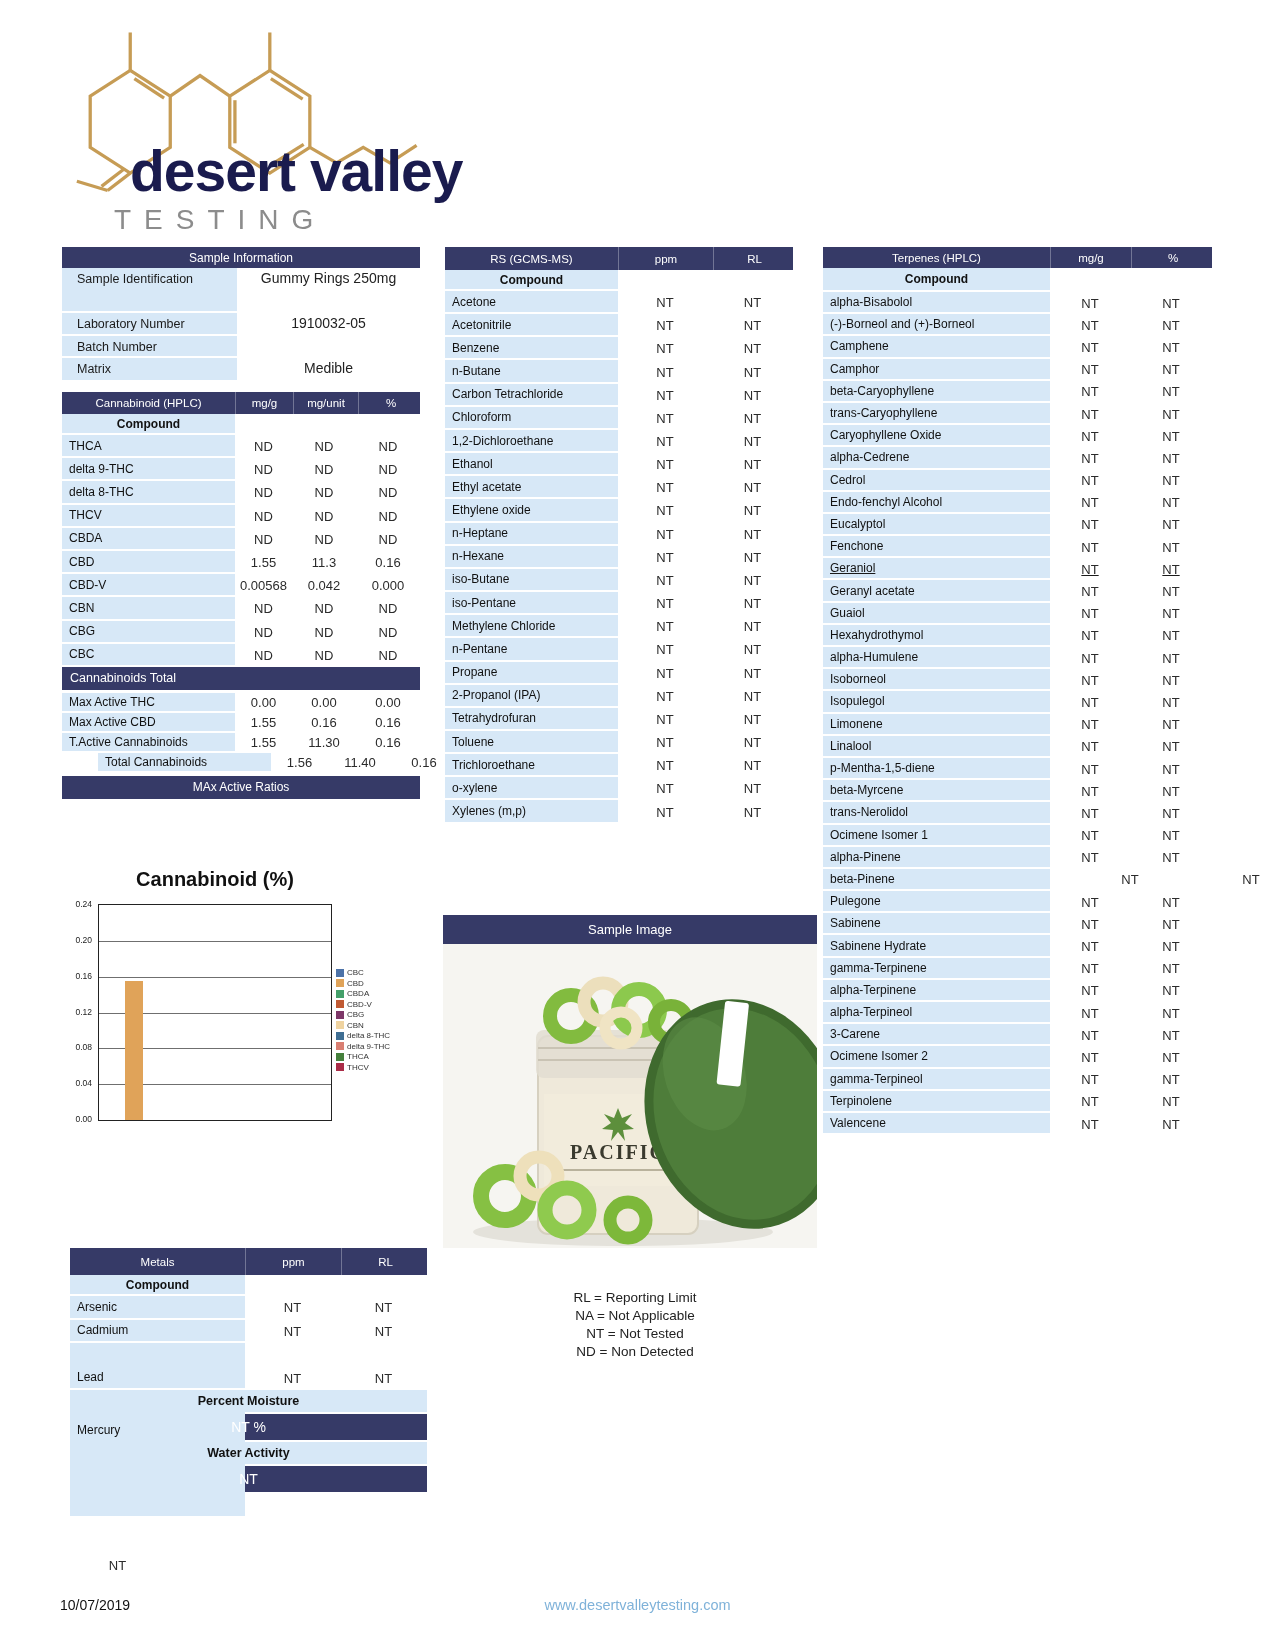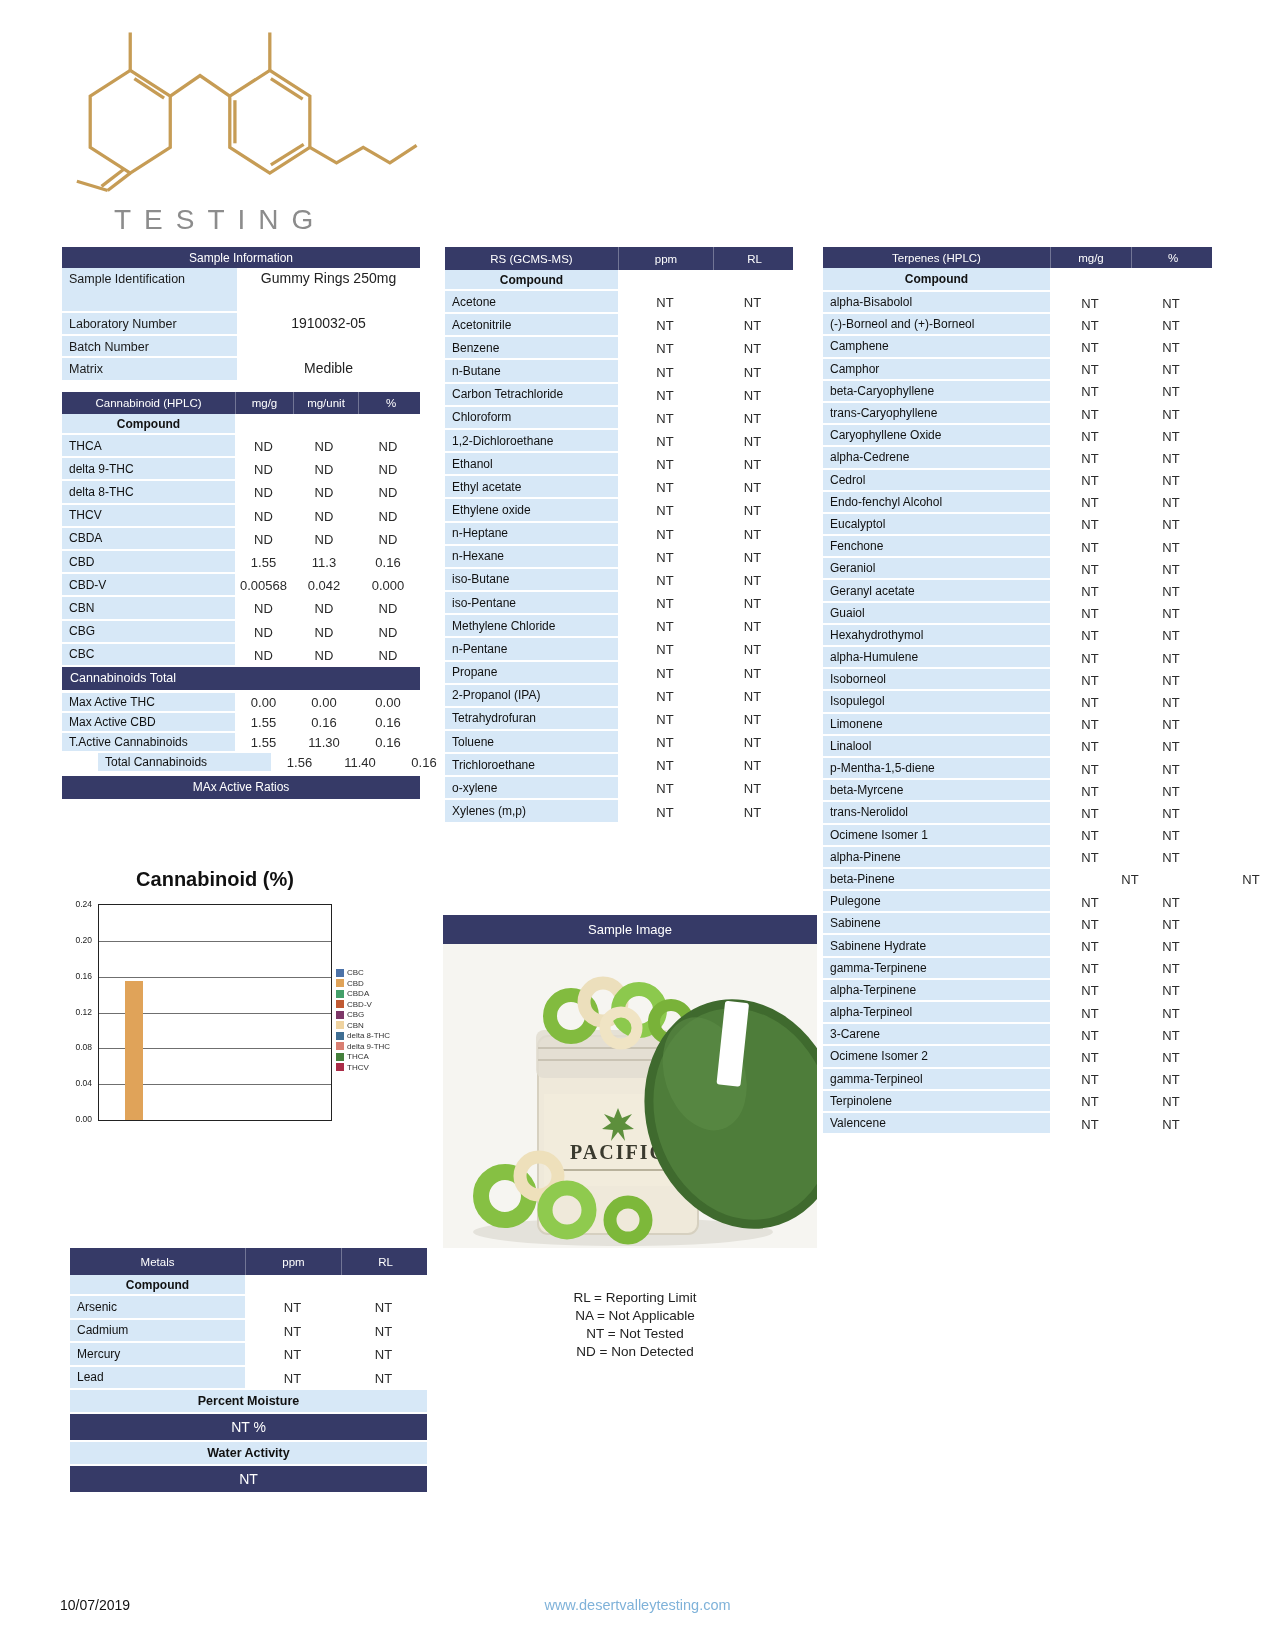--- a/index.html
+++ b/index.html
@@ -23,21 +23,21 @@
   .trow{display:flex;align-items:stretch;}
   .cell-name{background:#d7e8f7;border-bottom:2px solid #fff;display:flex;align-items:center;padding-left:7px;box-sizing:border-box;font-size:12px;color:#111;}
   .cell-val{display:flex;align-items:center;justify-content:center;font-size:13px;color:#2b2b2b;}
 
   
   .si-row{display:flex;}
   .si-row:nth-child(1){height:45px;}
   .si-row:nth-child(2){height:23px;}
   .si-row:nth-child(3){height:22px;}
   .si-row:nth-child(4){height:24px;}
-  .si-label{width:175px;background:#d7e8f7;border-bottom:2px solid #fff;box-sizing:border-box;padding:4px 0 0 7px;font-size:12.5px;}
+  .si-label{width:175px;background:#d7e8f7;border-bottom:2px solid #fff;box-sizing:border-box;padding:4px 0 0 15px;font-size:12.5px;}
   .si-value{flex:1;text-align:center;font-size:14px;padding-top:2px;color:#222;}
 
   
   .cannab .cell-name,.cannab .t-title{width:173px;flex:0 0 173px;}
   .cannab .v0{width:57px;flex:0 0 57px;}
   .cannab .v1{width:64px;flex:0 0 64px;}
   .cannab .v2{width:64px;flex:0 0 64px;}
 
   .rs .cell-name,.rs .t-title{width:173px;flex:0 0 173px;}
   .rs .v0{width:94px;flex:0 0 94px;}
@@ -91,20 +91,21 @@
       <path d="M74,151 L52,168"></path>
       <path d="M58,172 L28,163"></path>
       <path d="M119,80 L148,60 L177,80"></path>
       <path d="M216,55 L255,80 L255,130 L216,155 L177,130 L177,80 Z"></path>
       <path d="M182,84 L182,126"></path>
       <path d="M217,63 L248,83"></path>
       <path d="M249,127 L217,147"></path>
       <path d="M216,55 L216,18"></path>
       <path d="M255,130 L281,145 L307,130 L333,145 L359,128"></path>
     </svg>
+    <div class="brand">desert valley</div>
     <div class="brand-sub">TESTING</div>
   </div>
 
   <div class="sec" style="left:62px;top:247px;width:358px;">
     <div class="navybar" style="height:21px;">Sample Information</div>
     <div>
         <div class="si-row">
           <div class="si-label">Sample Identification</div>
           <div class="si-value">Gummy Rings 250mg</div>
         </div>
@@ -517,21 +518,21 @@
         <div class="trow" style="height: 22.19px;">
           <div class="cell-name">Eucalyptol</div>
           <div class="cell-val v0">NT</div>
           <div class="cell-val v1">NT</div>
         </div>
         <div class="trow" style="height: 22.19px;">
           <div class="cell-name">Fenchone</div>
           <div class="cell-val v0">NT</div>
           <div class="cell-val v1">NT</div>
         </div>
-        <div class="trow" style="height: 22.19px;">
+        <div class="trow" style="height: 22.19px; text-decoration: underline;">
           <div class="cell-name">Geraniol</div>
           <div class="cell-val v0">NT</div>
           <div class="cell-val v1">NT</div>
         </div>
         <div class="trow" style="height: 22.19px;">
           <div class="cell-name">Geranyl acetate</div>
           <div class="cell-val v0">NT</div>
           <div class="cell-val v1">NT</div>
         </div>
         <div class="trow" style="height: 22.19px;">
@@ -670,21 +671,21 @@
         <div class="trow" style="height: 23.5px;">
           <div class="cell-name">Arsenic</div>
           <div class="cell-val v0">NT</div>
           <div class="cell-val v1">NT</div>
         </div>
         <div class="trow" style="height: 23.5px;">
           <div class="cell-name">Cadmium</div>
           <div class="cell-val v0">NT</div>
           <div class="cell-val v1">NT</div>
         </div>
-        <div class="trow" style="height: 23.5px;">
+        <div class="trow" style="height: 23.5px; flex-direction: column;">
           <div class="cell-name">Mercury</div>
           <div class="cell-val v0">NT</div>
           <div class="cell-val v1">NT</div>
         </div>
         <div class="trow" style="height: 23.5px;">
           <div class="cell-name">Lead</div>
           <div class="cell-val v0">NT</div>
           <div class="cell-val v1">NT</div>
         </div>
       </div>

